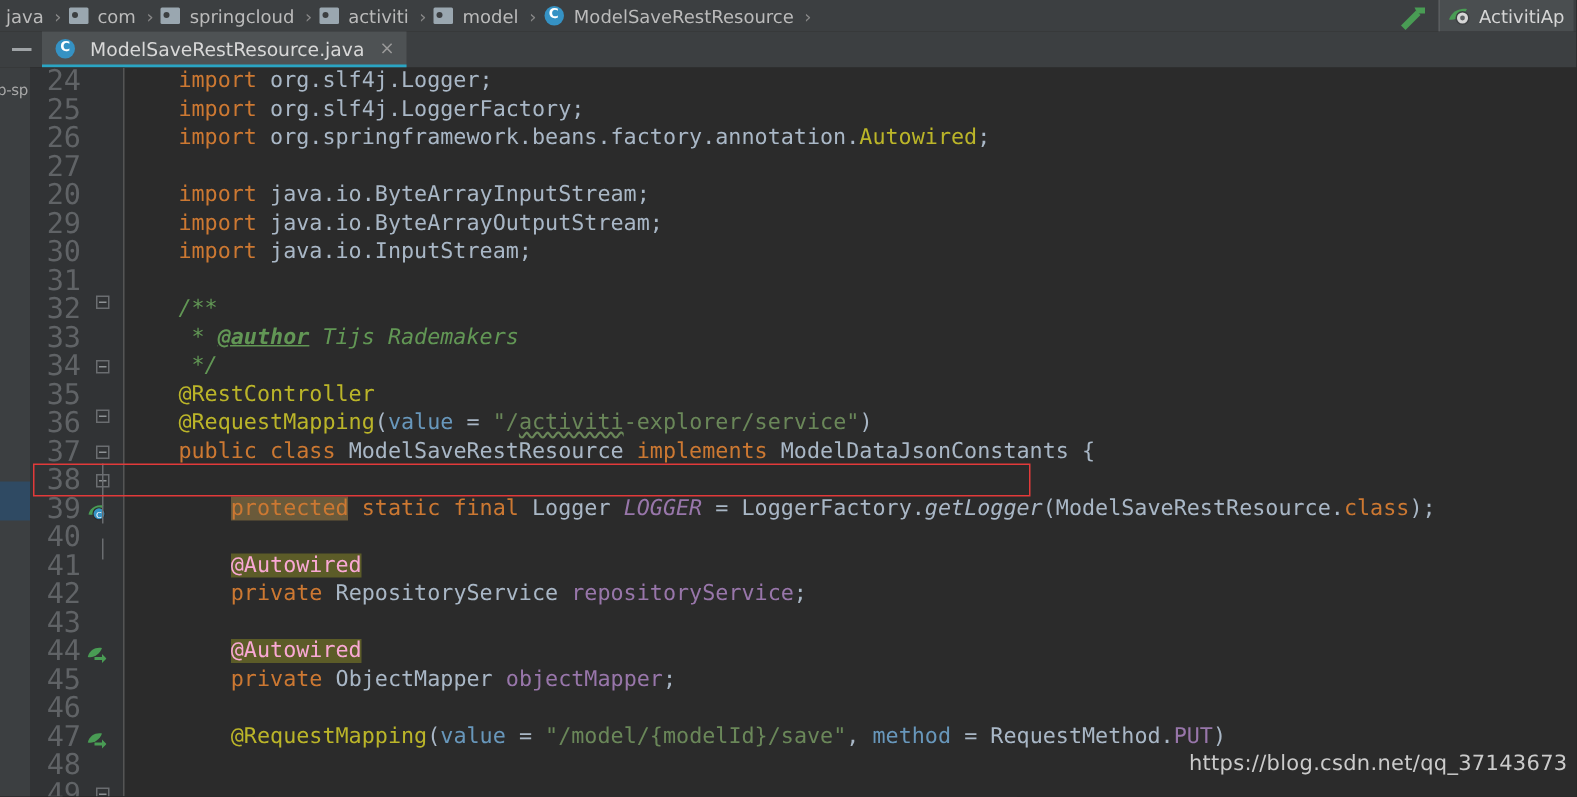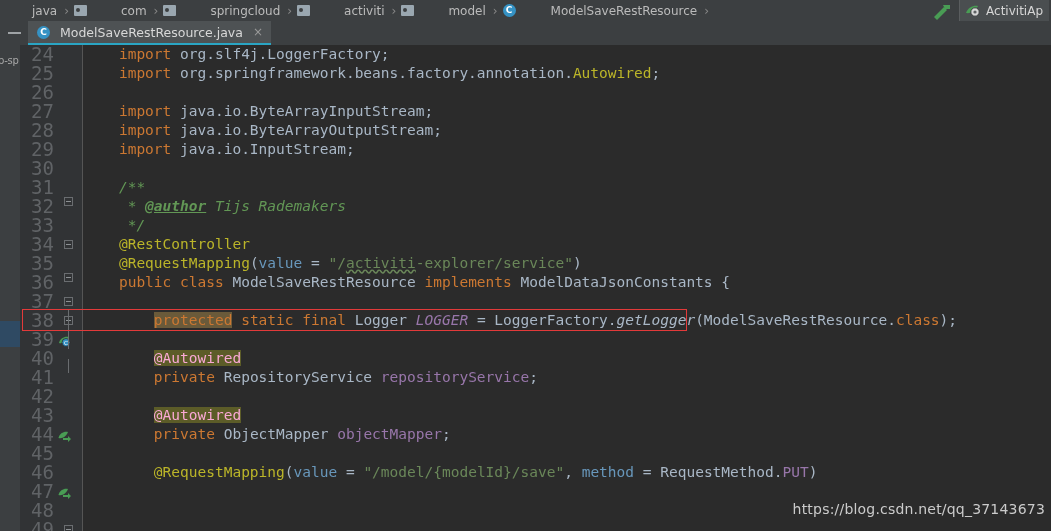--- a/index.html
+++ b/index.html
@@ -13,21 +13,21 @@
 
   
   .navbar {
     position: absolute; left: 0; top: 0; width: 1051px; height: 21px;
     background: #3c3f41;
     display: flex; align-items: center;
     font-family: "DejaVu Sans", sans-serif; font-size: 12px;
     color: #bbbbbb; white-space: nowrap;
   }
   .crumb { display: flex; align-items: center; padding: 0 2px 0 2px; height: 21px; }
-  .crumb-label { padding: 0 2px; margin-left: 28px; }
+  .crumb-label { padding: 0 2px; }
   .crumb-sep { color: #888; padding: 0 3px; font-size: 12px; }
   .ico-folder {
     display: inline-block; width: 13px; height: 11px; position: relative;
     background: #9aa7b0; border-radius: 1px; margin-right: 4px;
   }
   .ico-folder::before {
     content: ""; position: absolute; left: 2px; top: 3px;
     width: 4px; height: 4px; background: #3c3f41; border-radius: 50%;
   }
   .ico-class {
@@ -251,21 +251,21 @@
           <div class="row">
             <span class="lnum">25</span>
           </div>
           <div class="row">
             <span class="lnum">26</span>
           </div>
           <div class="row">
             <span class="lnum">27</span>
           </div>
           <div class="row">
-            <span class="lnum">28</span>
+            <span class="lnum">20</span>
           </div>
           <div class="row">
             <span class="lnum">29</span>
           </div>
           <div class="row">
             <span class="lnum">30</span>
           </div>
           <div class="row">
             <span class="lnum">31</span>
           </div>
@@ -342,20 +342,21 @@
             <span class="lnum">49</span>
             <span class="fold"></span>
           </div>
         </div>
 
       <div class="foldline" style="top:264px;height:40px;"></div>
       <div class="foldline" style="top:314px;height:14px;"></div>
     </div>
 
     <div class="code" id="code-lines">
+        <div class="cline"><span class="plain">    </span><span class="kw">import </span><span class="plain">org.slf4j.Logger;</span></div>
         <div class="cline"><span class="plain">    </span><span class="kw">import </span><span class="plain">org.slf4j.LoggerFactory;</span></div>
         <div class="cline"><span class="plain">    </span><span class="kw">import </span><span class="plain">org.springframework.beans.factory.annotation.</span><span class="ann">Autowired</span><span class="plain">;</span></div>
         <div class="cline">&nbsp;</div>
         <div class="cline"><span class="plain">    </span><span class="kw">import </span><span class="plain">java.io.ByteArrayInputStream;</span></div>
         <div class="cline"><span class="plain">    </span><span class="kw">import </span><span class="plain">java.io.ByteArrayOutputStream;</span></div>
         <div class="cline"><span class="plain">    </span><span class="kw">import </span><span class="plain">java.io.InputStream;</span></div>
         <div class="cline">&nbsp;</div>
         <div class="cline"><span class="plain">    </span><span class="cmtdoc">/**</span></div>
         <div class="cline"><span class="cmtdoc">     * </span><span class="tagdoc">@author</span><span class="cmtdoc"> Tijs Rademakers</span></div>
         <div class="cline"><span class="cmtdoc">     */</span></div>

